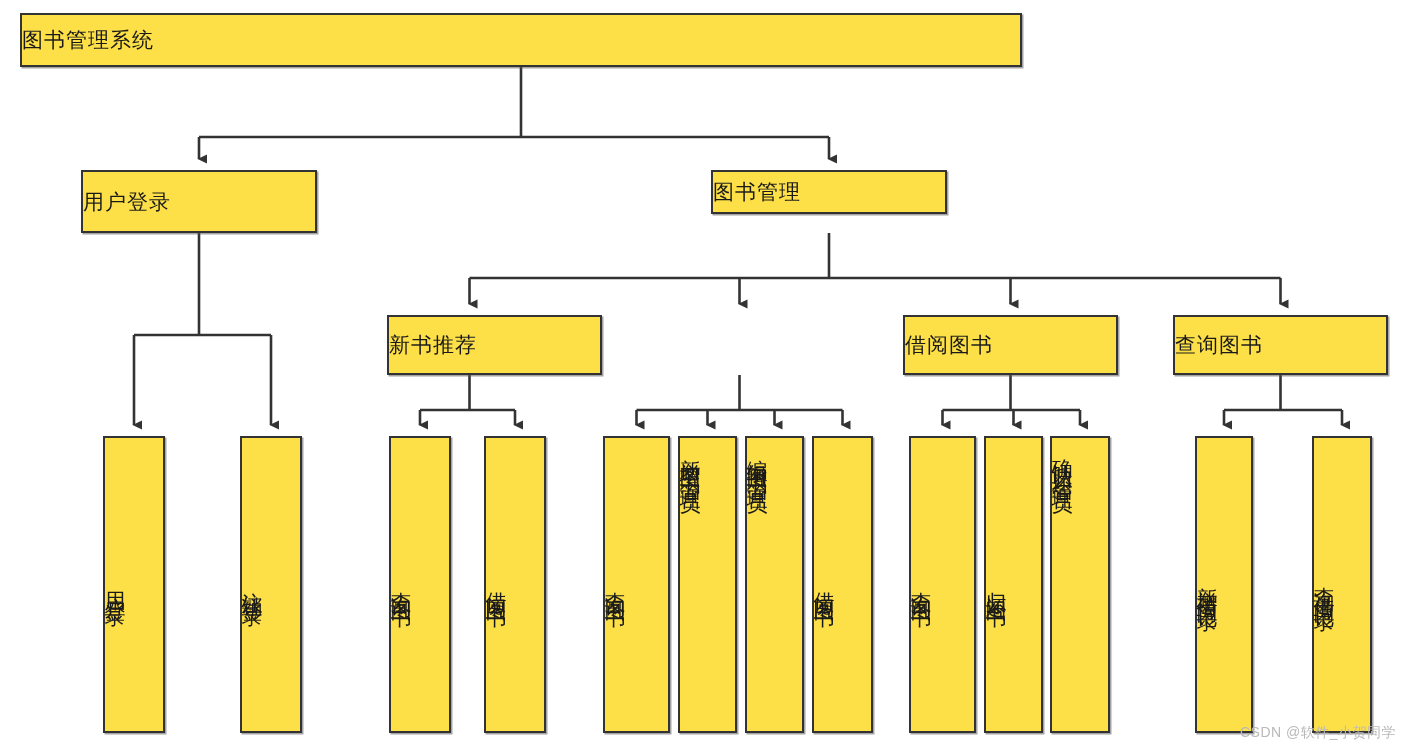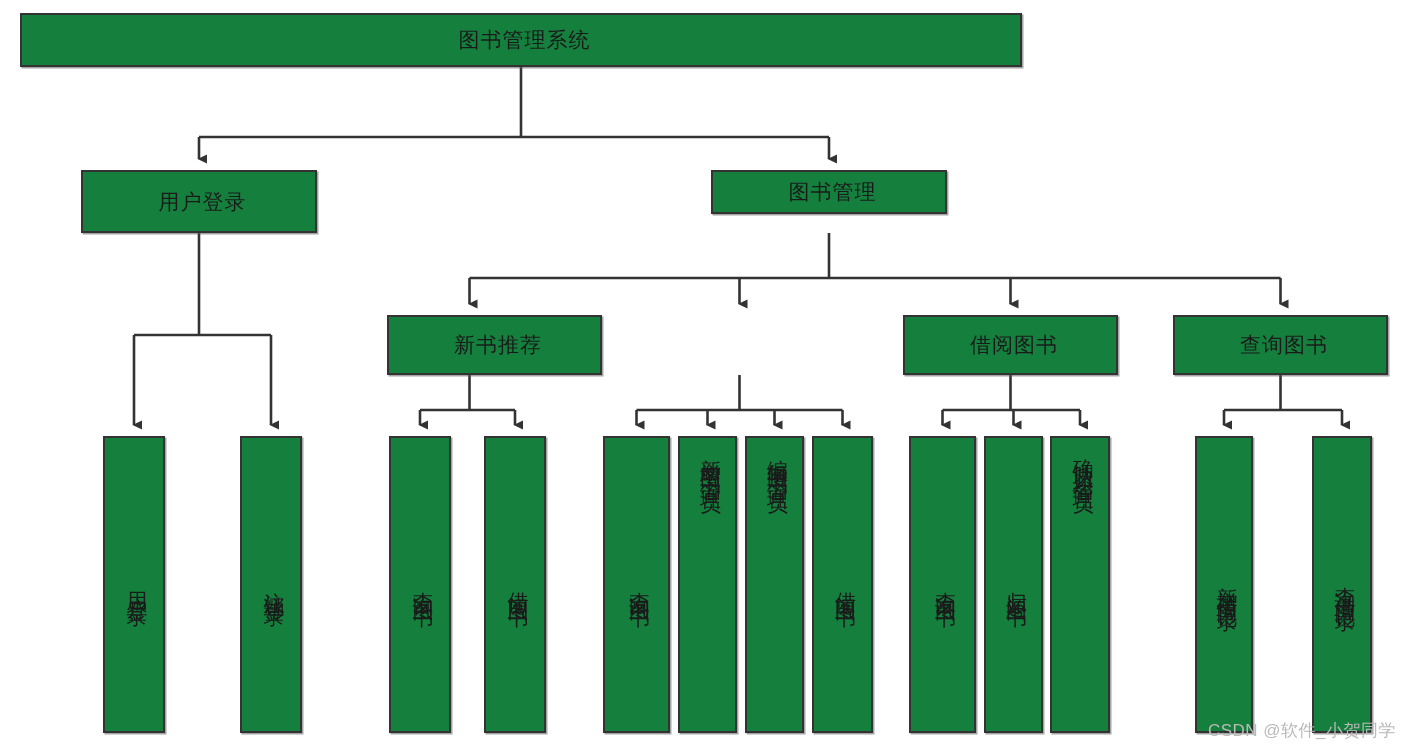--- a/index.html
+++ b/index.html
@@ -22,27 +22,25 @@
   }
   svg#tree-svg {
     position: absolute;
     left: 0; top: 0;
     width: 1405px;
     height: 747px;
   }
   .node-box {
     position: absolute;
     box-sizing: border-box;
-    background: #15803d;
+    background: #fde047;
     border: 2px solid #333333;
     box-shadow: 1.5px 1.5px 0 0 rgba(90,90,90,0.55);
     display: flex;
     align-items: center;
-    justify-content: center;
-    padding-left: 7px;
   }
   .node-label-h {
     font-size: 21px;
     color: #1a1a1a;
     letter-spacing: 1px;
     line-height: 1.1;
     white-space: nowrap;
     font-family: "Liberation Sans", "DejaVu Sans", sans-serif;
   }
   .node-label-v {
@@ -60,21 +58,21 @@
     padding-top: 4px;
   }
   .leaf-box.centered {
     align-items: center;
     padding-top: 0;
   }
   #watermark {
     position: absolute;
     right: 9px;
     bottom: 5px;
-    font-size: 17px;
+    font-size: 14px;
     color: #b9b9b9;
     letter-spacing: 0.5px;
     font-family: "Liberation Sans", "DejaVu Sans", sans-serif;
     white-space: nowrap;
   }
 </style>
 </head>
 <body>
 
 <div id="diagram-root">

